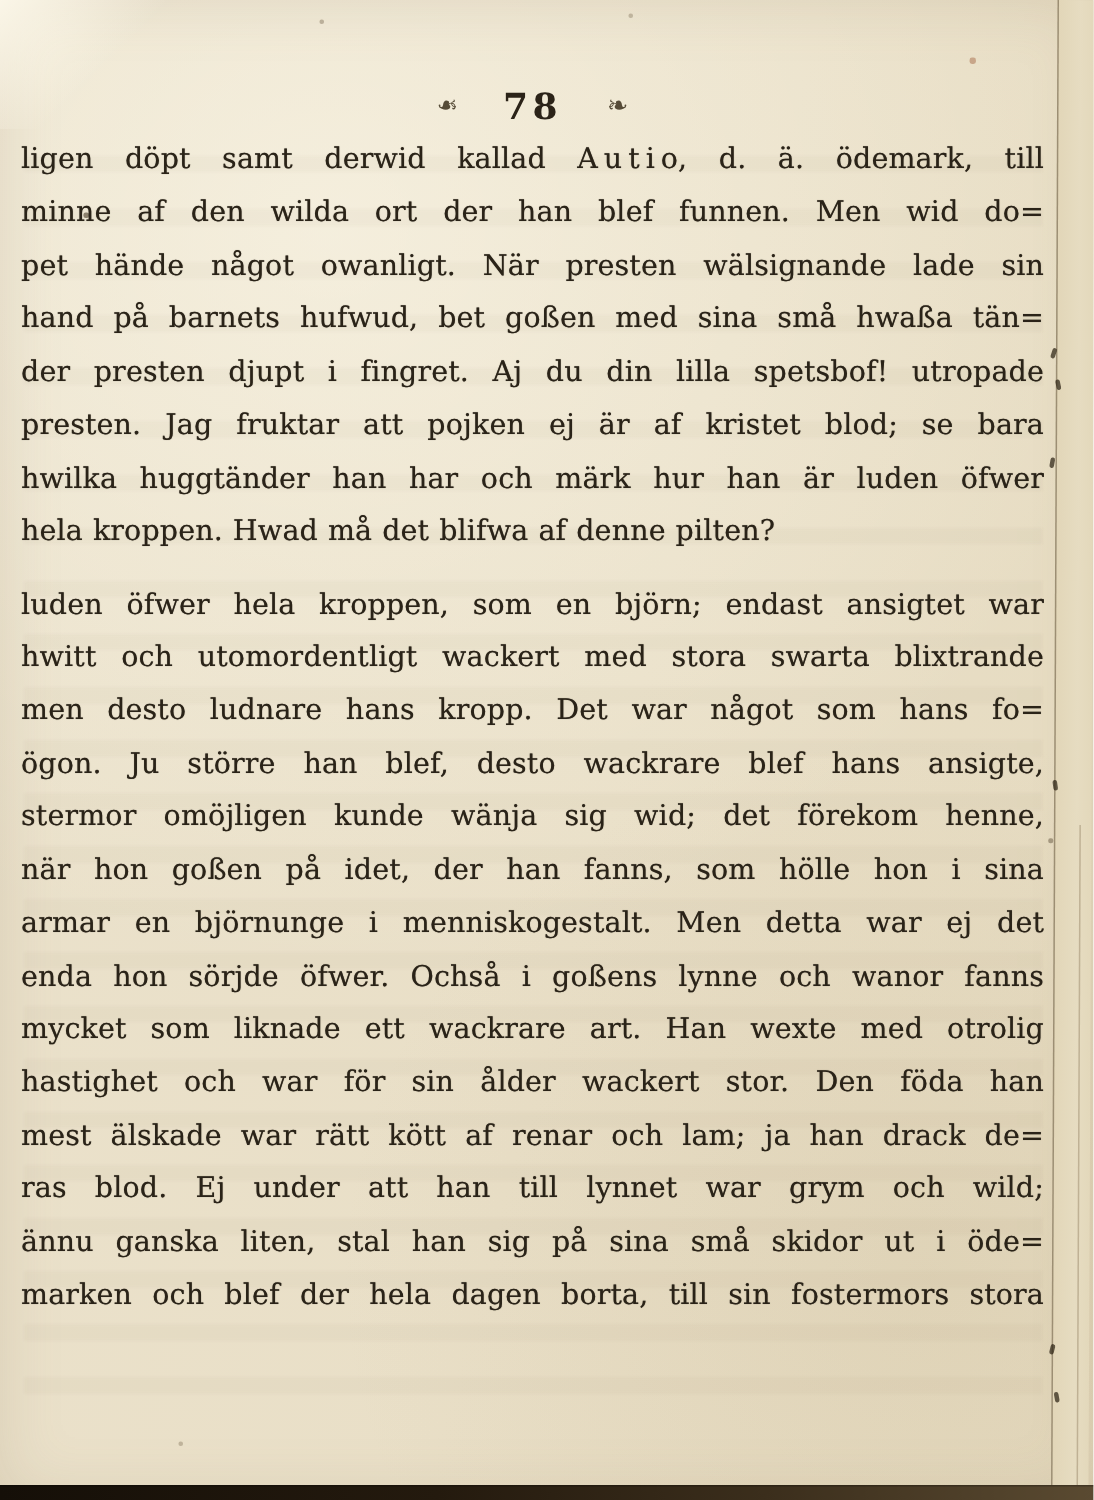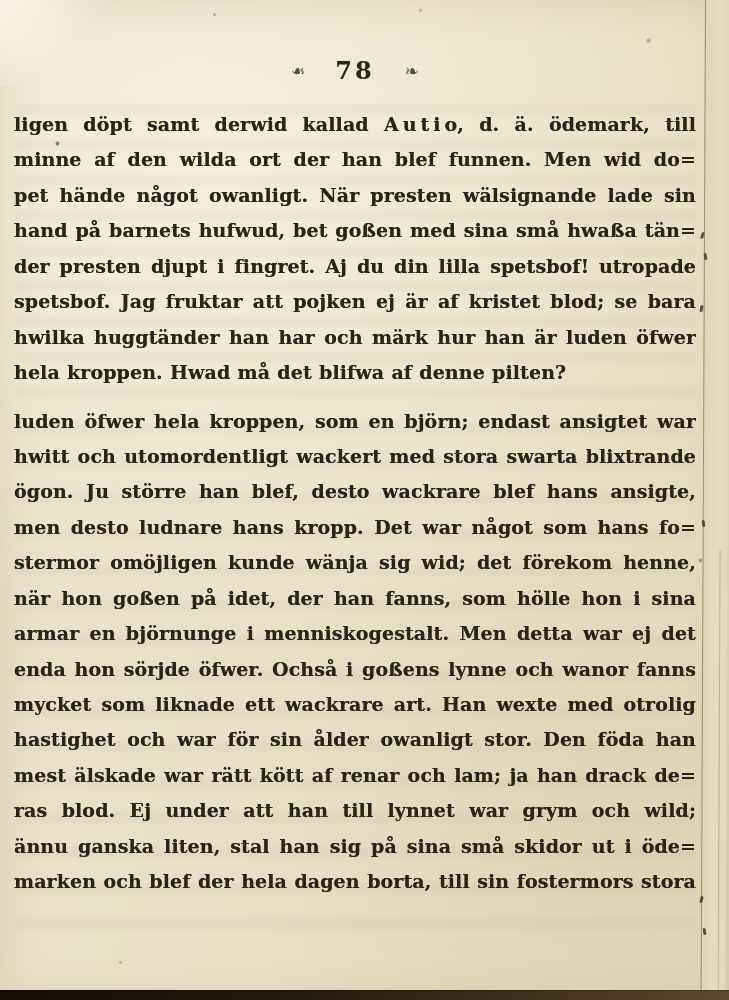--- a/index.html
+++ b/index.html
@@ -88,23 +88,23 @@
   .pagenum {
     display: inline-block;
     margin: 0 30px;
     font-size: 24px;
     font-weight: bold;
     letter-spacing: 3px;
     color: #2b2318;
     vertical-align: middle;
   }
   .text-block {
-    position: absolute; top: 107px; left: 14px; width: 682px;
+    position: absolute; top: 89px; left: 14px; width: 682px;
     font-size: 19px;
-    font-weight: 700;
+    font-weight: 400;
     color: #2a2318;
     text-shadow: 0 0 0.5px rgba(42,35,24,0.65);
   }
   .para-gap { margin-top: 13px; }
   .line {
     height: 35.45px;
     line-height: 35.2px;
     text-align: justify;
     text-align-last: justify;
     letter-spacing: 0.1px;
@@ -136,35 +136,35 @@
     <span class="fleuron left">❧</span><span class="pagenum">78</span><span class="fleuron">❧</span>
   </div>
 
   <div class="text-block">
       <div class="para">
         <div class="line">ligen döpt samt derwid kallad A u t i o, d. ä. ödemark, till</div>
         <div class="line">minne af den wilda ort der han blef funnen. Men wid do=</div>
         <div class="line">pet hände något owanligt. När presten wälsignande lade sin</div>
         <div class="line">hand på barnets hufwud, bet goßen med sina små hwaßa tän=</div>
         <div class="line">der presten djupt i fingret. Aj du din lilla spetsbof! utropade</div>
-        <div class="line">spetsbof. Jag fruktar att pojken ej är af kristet blod; se bara</div>
+        <div class="line">presten. Jag fruktar att pojken ej är af kristet blod; se bara</div>
         <div class="line">hwilka huggtänder han har och märk hur han är luden öfwer</div>
         <div class="line short">hela kroppen. Hwad må det blifwa af denne pilten?</div>
       </div>
       <div class="para para-gap">
         <div class="line">luden öfwer hela kroppen, som en björn; endast ansigtet war</div>
         <div class="line">hwitt och utomordentligt wackert med stora swarta blixtrande</div>
+        <div class="line">men desto ludnare hans kropp. Det war något som hans fo=</div>
         <div class="line">ögon. Ju större han blef, desto wackrare blef hans ansigte,</div>
-        <div class="line">men desto ludnare hans kropp. Det war något som hans fo=</div>
         <div class="line">stermor omöjligen kunde wänja sig wid; det förekom henne,</div>
         <div class="line">när hon goßen på idet, der han fanns, som hölle hon i sina</div>
         <div class="line">armar en björnunge i menniskogestalt. Men detta war ej det</div>
         <div class="line">enda hon sörjde öfwer. Ochså i goßens lynne och wanor fanns</div>
         <div class="line">mycket som liknade ett wackrare art. Han wexte med otrolig</div>
-        <div class="line">hastighet och war för sin ålder owanligt stor. Den föda han</div>
+        <div class="line">hastighet och war för sin ålder wackert stor. Den föda han</div>
         <div class="line">mest älskade war rätt kött af renar och lam; ja han drack de=</div>
         <div class="line">ras blod. Ej under att han till lynnet war grym och wild;</div>
         <div class="line">ännu ganska liten, stal han sig på sina små skidor ut i öde=</div>
         <div class="line">marken och blef der hela dagen borta, till sin fostermors stora</div>
       </div>
     </div>
 
   <div class="bottom-band"></div>
 </div>
 

